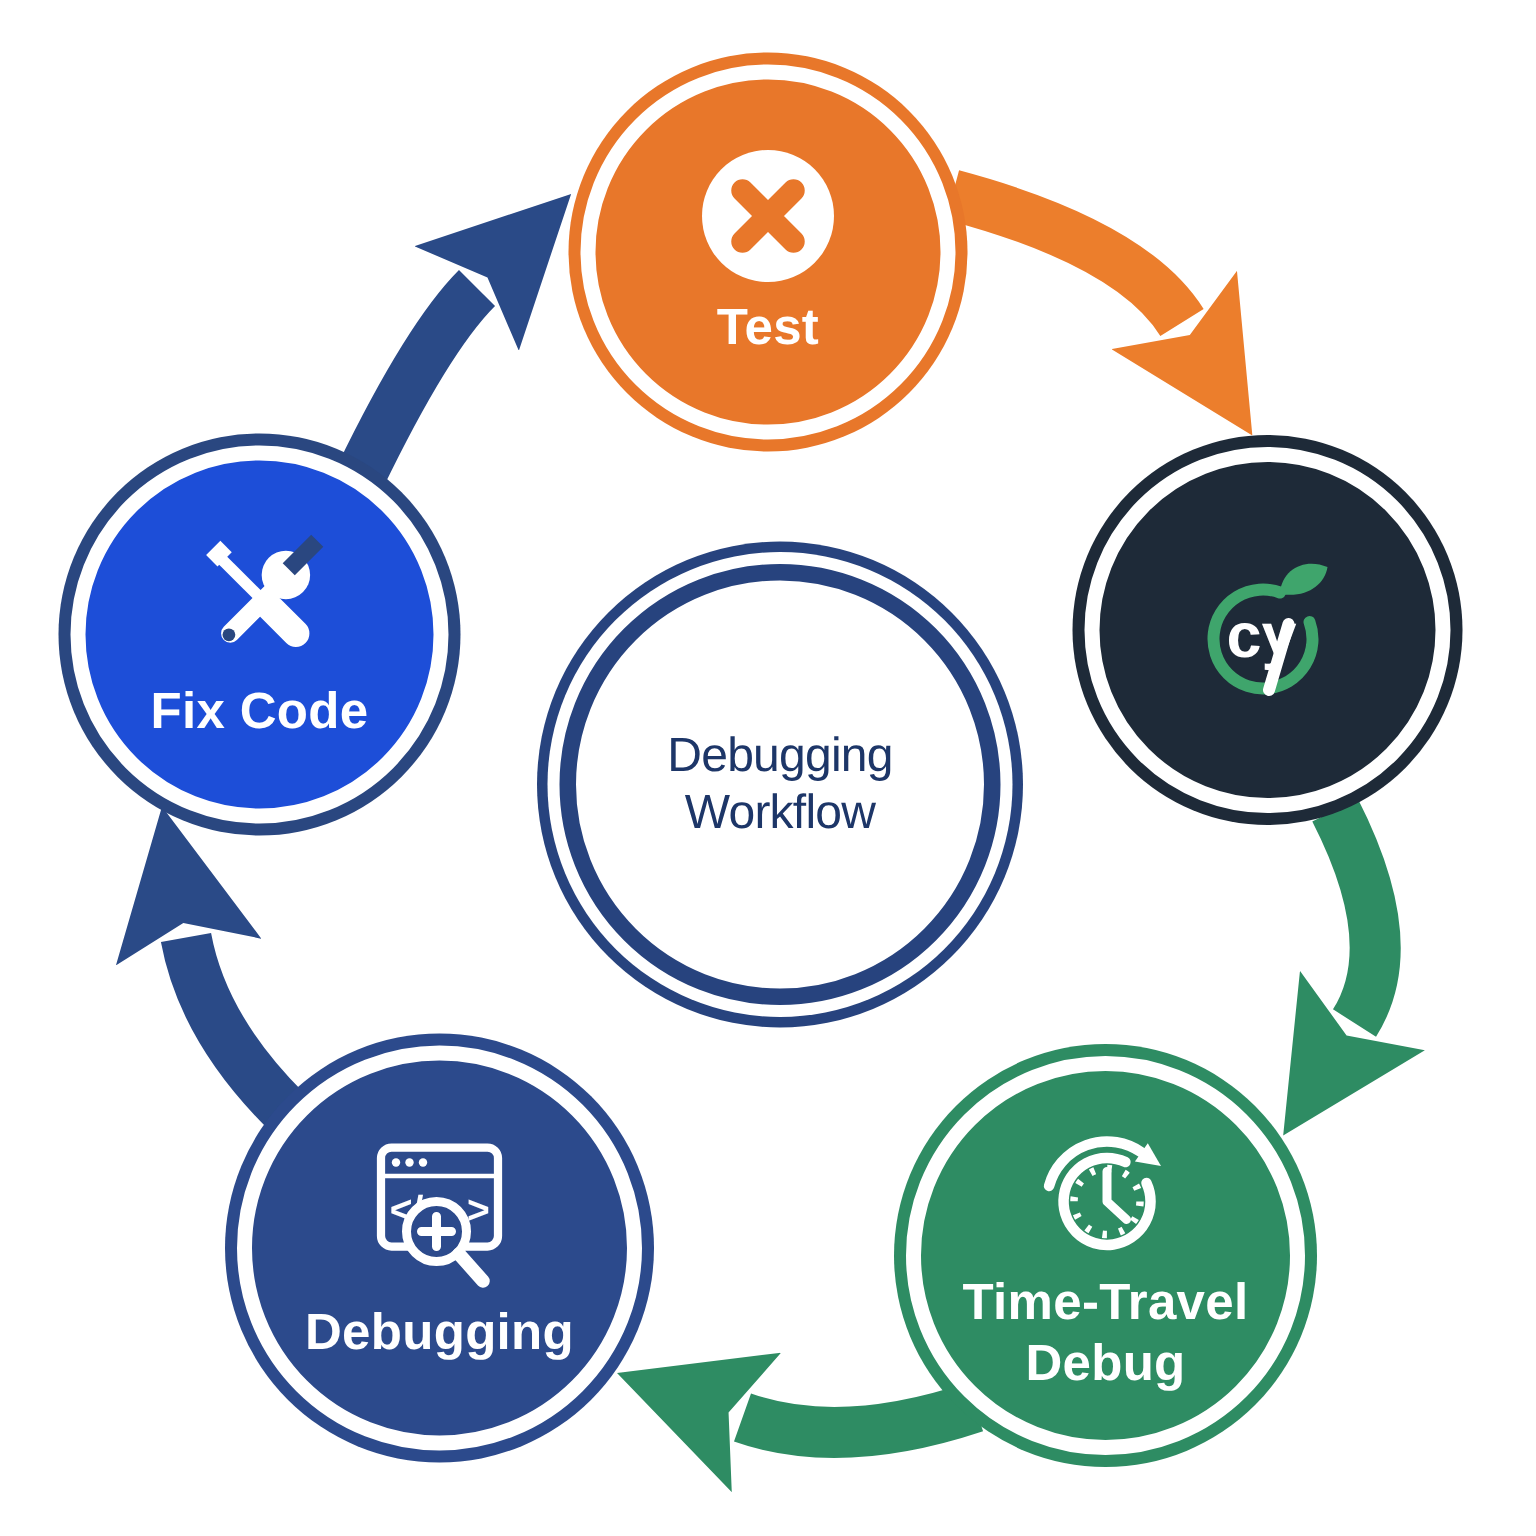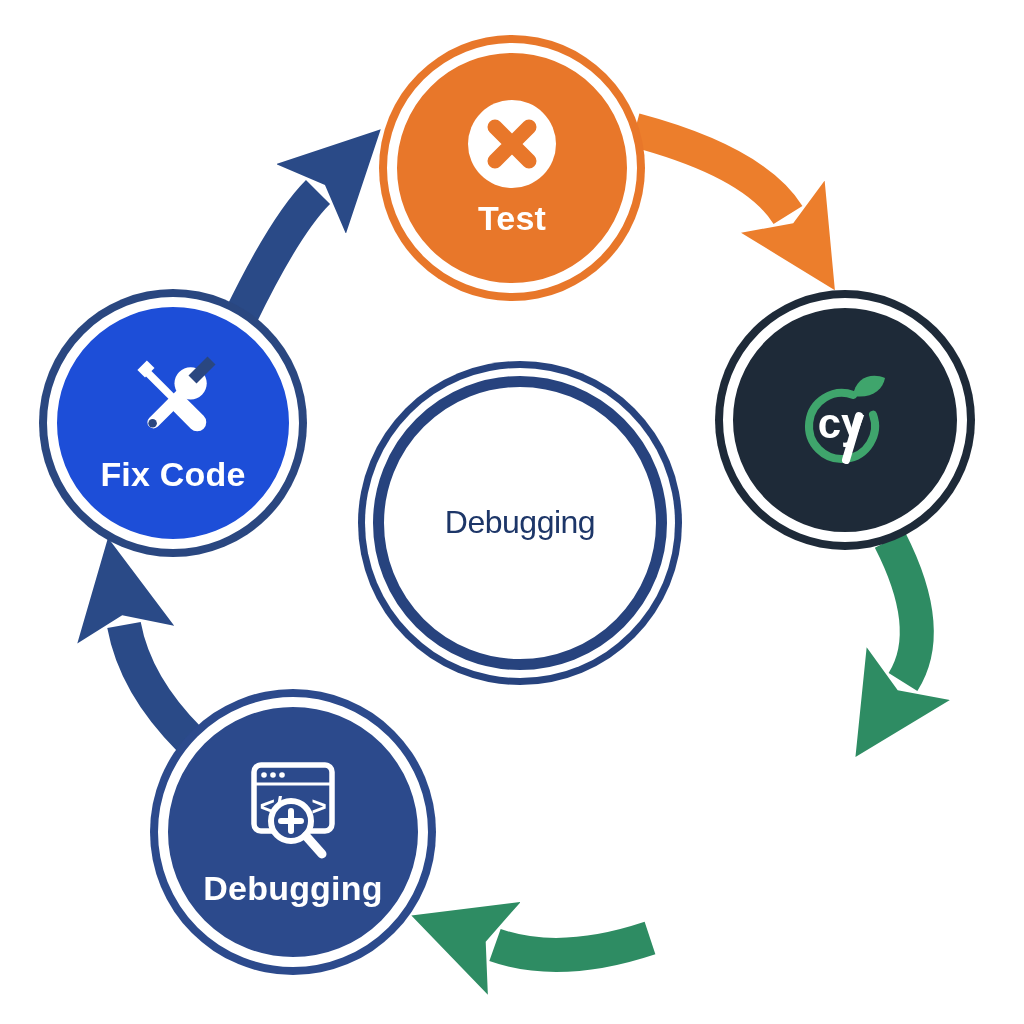--- a/index.html
+++ b/index.html
@@ -83,20 +83,33 @@
 
   <div class="node n-right">
     <svg width="100" height="96" viewBox="0 0 100 96">
       <path d="M 78,42.7 A 33 33 0 1 1 58.3,23" fill="none" stroke="#3FA56C" stroke-width="8" stroke-linecap="round"></path>
       <path d="M 58,24 C 60,6 76,0 90,6 C 88,18 76,27 58,24 Z" fill="#3FA56C"></path>
       <text x="46" y="66" font-size="42" fill="#ffffff" text-anchor="middle">cy</text>
       <path d="M 64,44 L 51,88" stroke="#ffffff" stroke-width="8" stroke-linecap="round"></path>
     </svg>
   </div>
 
+  <div class="node n-br">
+    <svg width="105" height="95" viewBox="0 0 105 95">
+      <path d="M 79.3,43.7 A 29 29 0 1 1 65.3,29.7" fill="none" stroke="#ffffff" stroke-width="7" stroke-linecap="round"></path>
+      <circle cx="53" cy="56" r="22" fill="none" stroke="#ffffff" stroke-width="5" stroke-dasharray="3 8.52"></circle>
+      <path d="M 53,56 L 53,36 M 53,56 L 66,68" stroke="#ffffff" stroke-width="6" stroke-linecap="round" fill="none"></path>
+      <path d="M 14.4,45.6 A 40 40 0 0 1 75.9,23.2" fill="none" stroke="#ffffff" stroke-width="7" stroke-linecap="round"></path>
+      <polygon points="89,32.4 80.2,17.1 71.6,29.3" fill="#ffffff"></polygon>
+    </svg>
+    <div class="label">
+      <div>Time-Travel</div>
+      <div>Debug</div>
+    </div>
+  </div>
 
   <div class="node n-bl">
     <svg width="110" height="105" viewBox="0 0 110 105">
       <rect x="16" y="10" width="78" height="66" rx="7" fill="none" stroke="#ffffff" stroke-width="5.5"></rect>
       <line x1="16" y1="29" x2="94" y2="29" stroke="#ffffff" stroke-width="3"></line>
       <circle cx="26" cy="20" r="2.8" fill="#ffffff"></circle>
       <circle cx="35" cy="20" r="2.8" fill="#ffffff"></circle>
       <circle cx="44" cy="20" r="2.8" fill="#ffffff"></circle>
       <text x="33" y="60" font-size="26" fill="#ffffff" text-anchor="middle">&lt;/</text>
       <text x="81" y="60" font-size="26" fill="#ffffff" text-anchor="middle">&gt;</text>
@@ -121,16 +134,17 @@
     </svg>
     <div class="label">
       <div>Fix Code</div>
       <div></div>
     </div>
   </div>
 
   <div class="center-node">
     <div class="center-title">
       <div>Debugging</div>
+      <div>Workflow</div>
     </div>
   </div>
 
 </div>
 
 </body></html>

